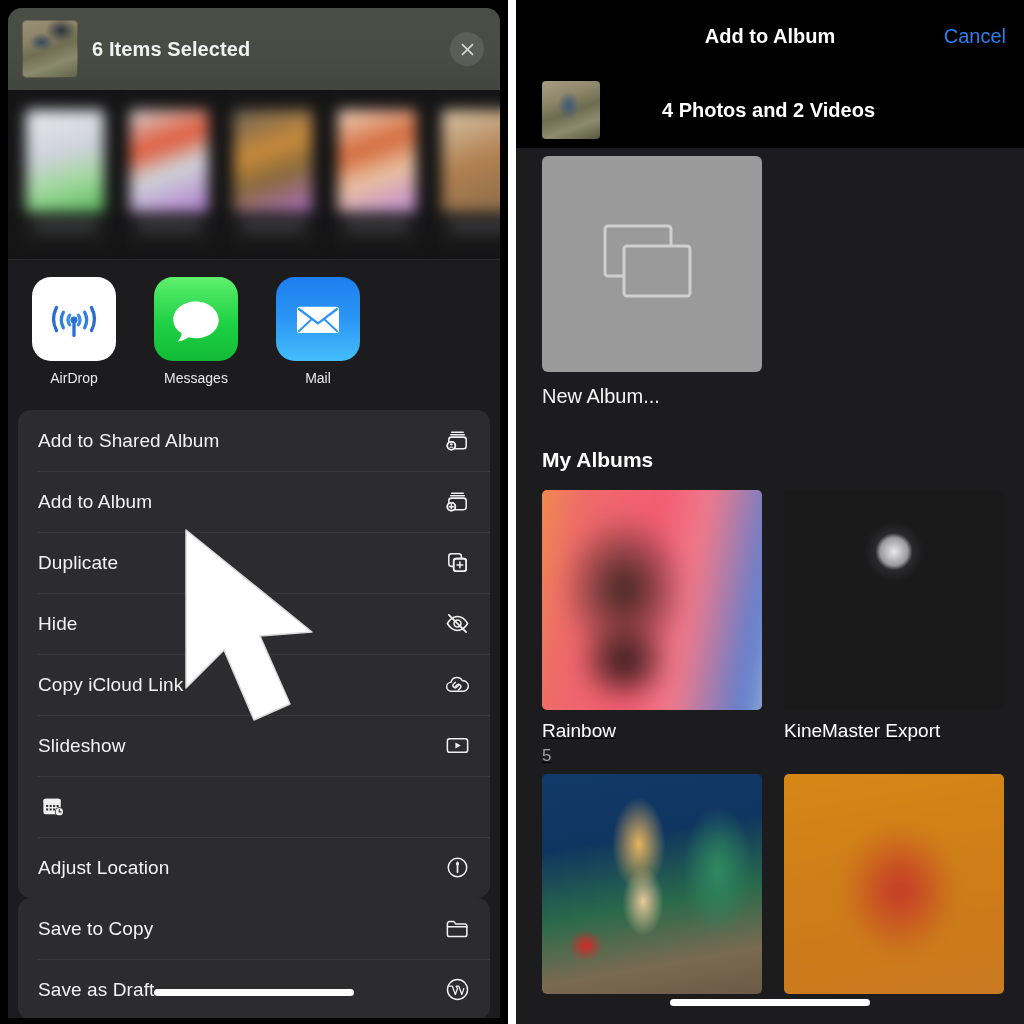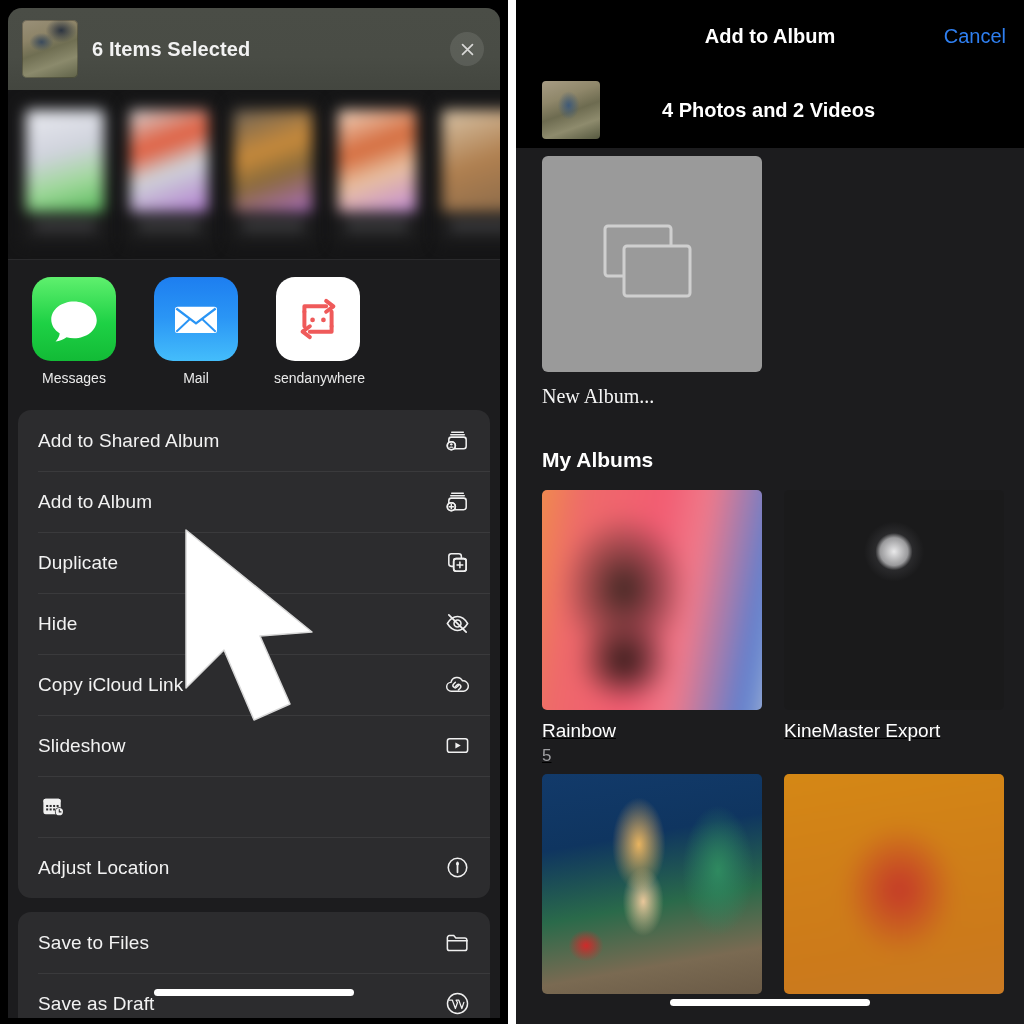--- a/index.html
+++ b/index.html
@@ -123,21 +123,20 @@
   .tile-messages { background: linear-gradient(180deg,#5ff06e 0%,#1ed145 55%,#12bb36 100%); }
   .tile-mail { background: linear-gradient(180deg,#1d7ef0 0%,#2a95f5 48%,#44bdfb 100%); }
   .tile-send { background: #ffffff; }
 
   
   .list-scroll { background: #1c1c1e; padding: 8px 10px 0 10px; }
   .list-group {
     background: #2c2c2e;
     border-radius: 13px;
     overflow: hidden;
-    margin-bottom: 14px;
   }
   .list-row {
     height: 61px;
     display: flex; align-items: center;
     padding: 0 18px 0 20px;
     position: relative;
   }
   .list-row + .list-row::before {
     content: ""; position: absolute; left: 20px; right: 0; top: 0;
     height: 1px; background: #3a3a3c;
@@ -167,21 +166,21 @@
   .sel-thumb {
     width: 58px; height: 58px; border-radius: 4px; flex: 0 0 auto;
     background:
       radial-gradient(ellipse 26% 34% at 46% 42%, #3f5a78 0%, rgba(63,90,120,0) 72%),
       linear-gradient(160deg, #a79c84 0%, #8f876a 30%, #6d6b50 52%, #8e8b6d 74%, #55583f 100%);
   }
   .sel-text { font-size: 20px; font-weight: bold; color: #ffffff; margin-left: 36px; }
 
   .albums-area { background: #1c1c1e; height: 876px; padding: 0 0 0 26px; position: relative; }
 
-  .new-album-block { padding-top: 8px; font-family: Liberation Serif, serif; }
+  .new-album-block { padding-top: 8px; }
   .new-album-tile {
     width: 220px; height: 216px;
     background: #9a9a9a;
     border-radius: 6px;
     display: flex; align-items: center; justify-content: center;
   }
   .new-album-tile svg { width: 120px; height: 96px; }
   .new-album-label {
     margin-top: 13px; font-size: 20px; color: #f5f5f5;
   }
@@ -294,20 +293,37 @@
             <div class="pv-cap"></div>
           </div>
         <div class="preview-card pv5">
             <div class="pv-img"></div>
             <div class="pv-cap"></div>
           </div>
       </div>
 
       <div class="app-row">
 
+        <div class="app-item">
+          <div class="app-tile tile-airdrop">
+            <svg viewBox="0 0 64 64" width="62" height="62">
+              <g fill="none" stroke="#2a6fd0" stroke-width="3.4" stroke-linecap="round">
+                <path d="M14 44 A26 26 0 0 1 14 20"></path>
+                <path d="M50 44 A26 26 0 0 0 50 20"></path>
+                <path d="M21 41 A17 17 0 0 1 21 25" stroke="#2f7fe0"></path>
+                <path d="M43 41 A17 17 0 0 0 43 25" stroke="#2f7fe0"></path>
+                <path d="M27.5 38 A9 9 0 0 1 27.5 28" stroke="#3a8ced"></path>
+                <path d="M36.5 38 A9 9 0 0 0 36.5 28" stroke="#3a8ced"></path>
+              </g>
+              <circle cx="32" cy="33" r="3.6" fill="#2a6fd0"></circle>
+              <path d="M32 37 L32 49" stroke="#2a6fd0" stroke-width="3.4" stroke-linecap="round"></path>
+            </svg>
+          </div>
+          <div class="app-label">AirDrop</div>
+        </div>
 
         <div class="app-item">
           <div class="app-tile tile-messages">
             <svg viewBox="0 0 64 64" width="56" height="56">
               <path d="M32 12 C17.6 12 6 21.2 6 32.6 c0 6.5 3.8 12.2 9.7 15.9 -.6 3.9 -2.5 7.1 -4.8 9.2 4.9 -.4 9.3 -2.3 12.6 -4.8 2.6 .7 5.5 1.1 8.5 1.1 14.4 0 26 -9.2 26 -20.6 S46.4 12 32 12 z" fill="#ffffff"></path>
             </svg>
           </div>
           <div class="app-label">Messages</div>
         </div>
 
@@ -315,35 +331,20 @@
           <div class="app-tile tile-mail">
             <svg viewBox="0 0 64 64" width="56" height="56">
               <rect x="8" y="18" width="48" height="30" rx="3" fill="#ffffff"></rect>
               <path d="M9.5 20 L32 37 L54.5 20" fill="none" stroke="#2a95f5" stroke-width="2.6"></path>
               <path d="M9.5 46.5 L25 32 M54.5 46.5 L39 32" fill="none" stroke="#2a95f5" stroke-width="2.2"></path>
             </svg>
           </div>
           <div class="app-label">Mail</div>
         </div>
 
-        <div class="app-item">
-          <div class="app-tile tile-send">
-            <svg viewBox="0 0 64 64" width="58" height="58">
-              <g fill="none" stroke="#ef5a5a" stroke-width="4.4" stroke-linecap="round" stroke-linejoin="round">
-                <path d="M17 24 v-6 h24 M47 24 v16"></path>
-                <path d="M47 40 v6 H23 M17 40 V24"></path>
-              </g>
-              <path d="M41 12 l8 6 -8 6" fill="none" stroke="#ef5a5a" stroke-width="4.4" stroke-linecap="round" stroke-linejoin="round"></path>
-              <path d="M23 52 l-8 -6 8 -6" fill="none" stroke="#ef5a5a" stroke-width="4.4" stroke-linecap="round" stroke-linejoin="round"></path>
-              <circle cx="26" cy="33" r="2.6" fill="#ef5a5a"></circle>
-              <circle cx="38" cy="33" r="2.6" fill="#ef5a5a"></circle>
-            </svg>
-          </div>
-          <div class="app-label">sendanywhere</div>
-        </div>
 
       </div>
 
       <div class="list-scroll">
 
         <div class="list-group">
 
           <div class="list-row">
             <span class="row-label">Add to Shared Album</span>
             <span class="row-icon">
@@ -447,21 +448,21 @@
                 <circle cx="14" cy="10.2" r="1.6" fill="#f0f0f0" stroke="none"></circle>
               </svg>
             </span>
           </div>
 
         </div>
 
         <div class="list-group">
 
           <div class="list-row">
-            <span class="row-label">Save to Files</span>
+            <span class="row-label">Save to Copy</span>
             <span class="row-icon">
               <svg viewBox="0 0 28 28" fill="none" stroke="#f0f0f0" stroke-width="1.6">
                 <path d="M3.5 9 a2.2 2.2 0 0 1 2.2 -2.2 h4.4 l2.2 2.6 h9.2 a2.2 2.2 0 0 1 2.2 2.2 v8.6 a2.2 2.2 0 0 1 -2.2 2.2 H5.7 a2.2 2.2 0 0 1 -2.2 -2.2 z"></path>
                 <path d="M3.5 12.2 h21"></path>
               </svg>
             </span>
           </div>
 
           <div class="list-row">
             <span class="row-label">Save as Draft</span>

